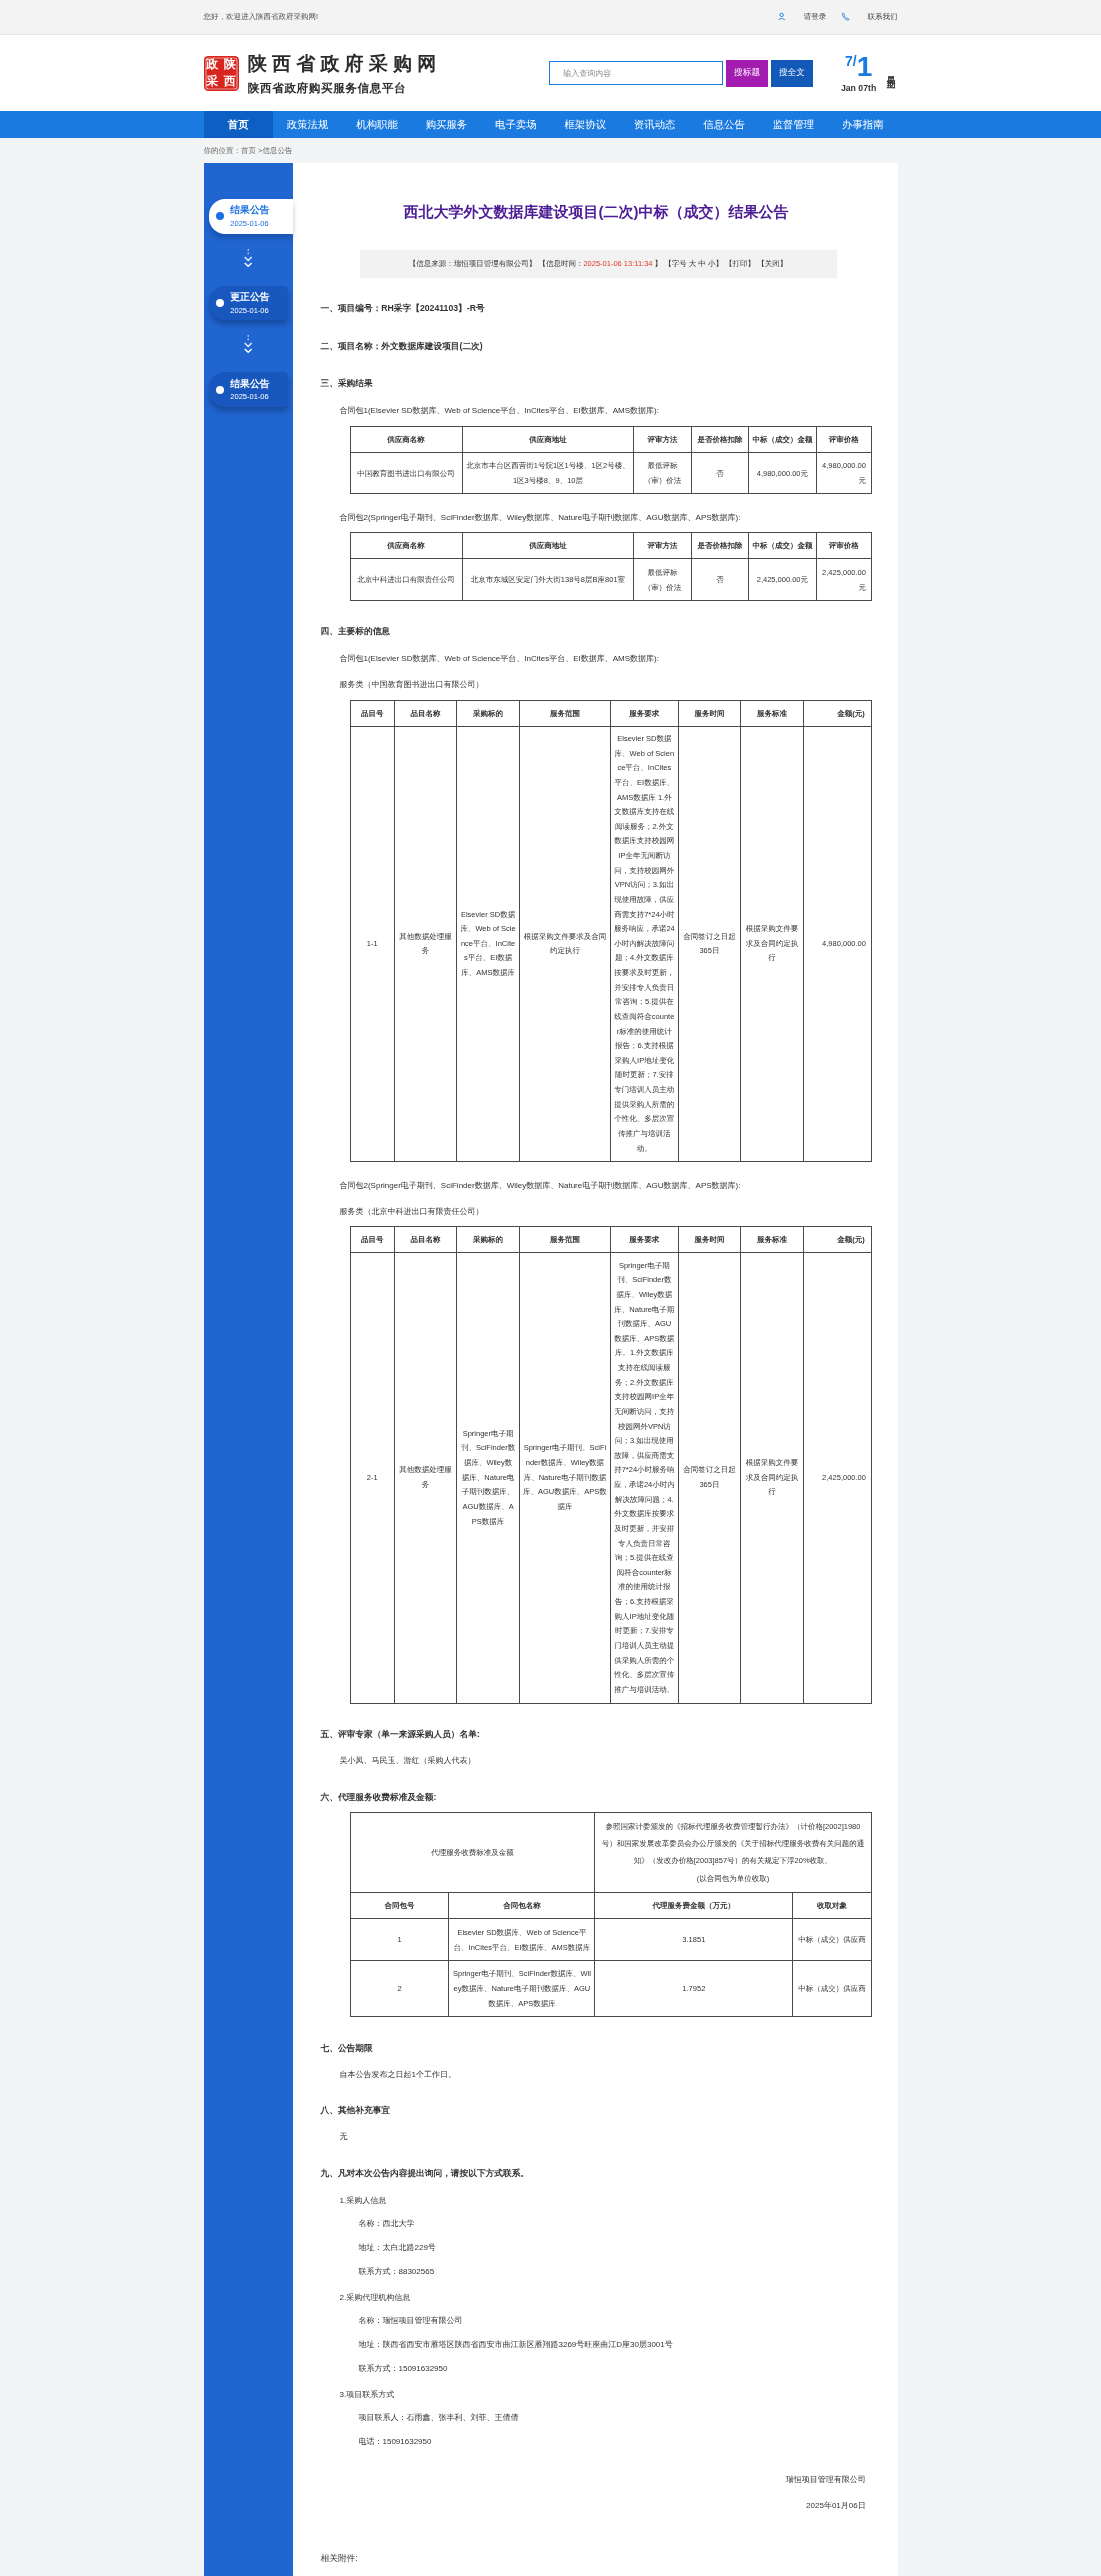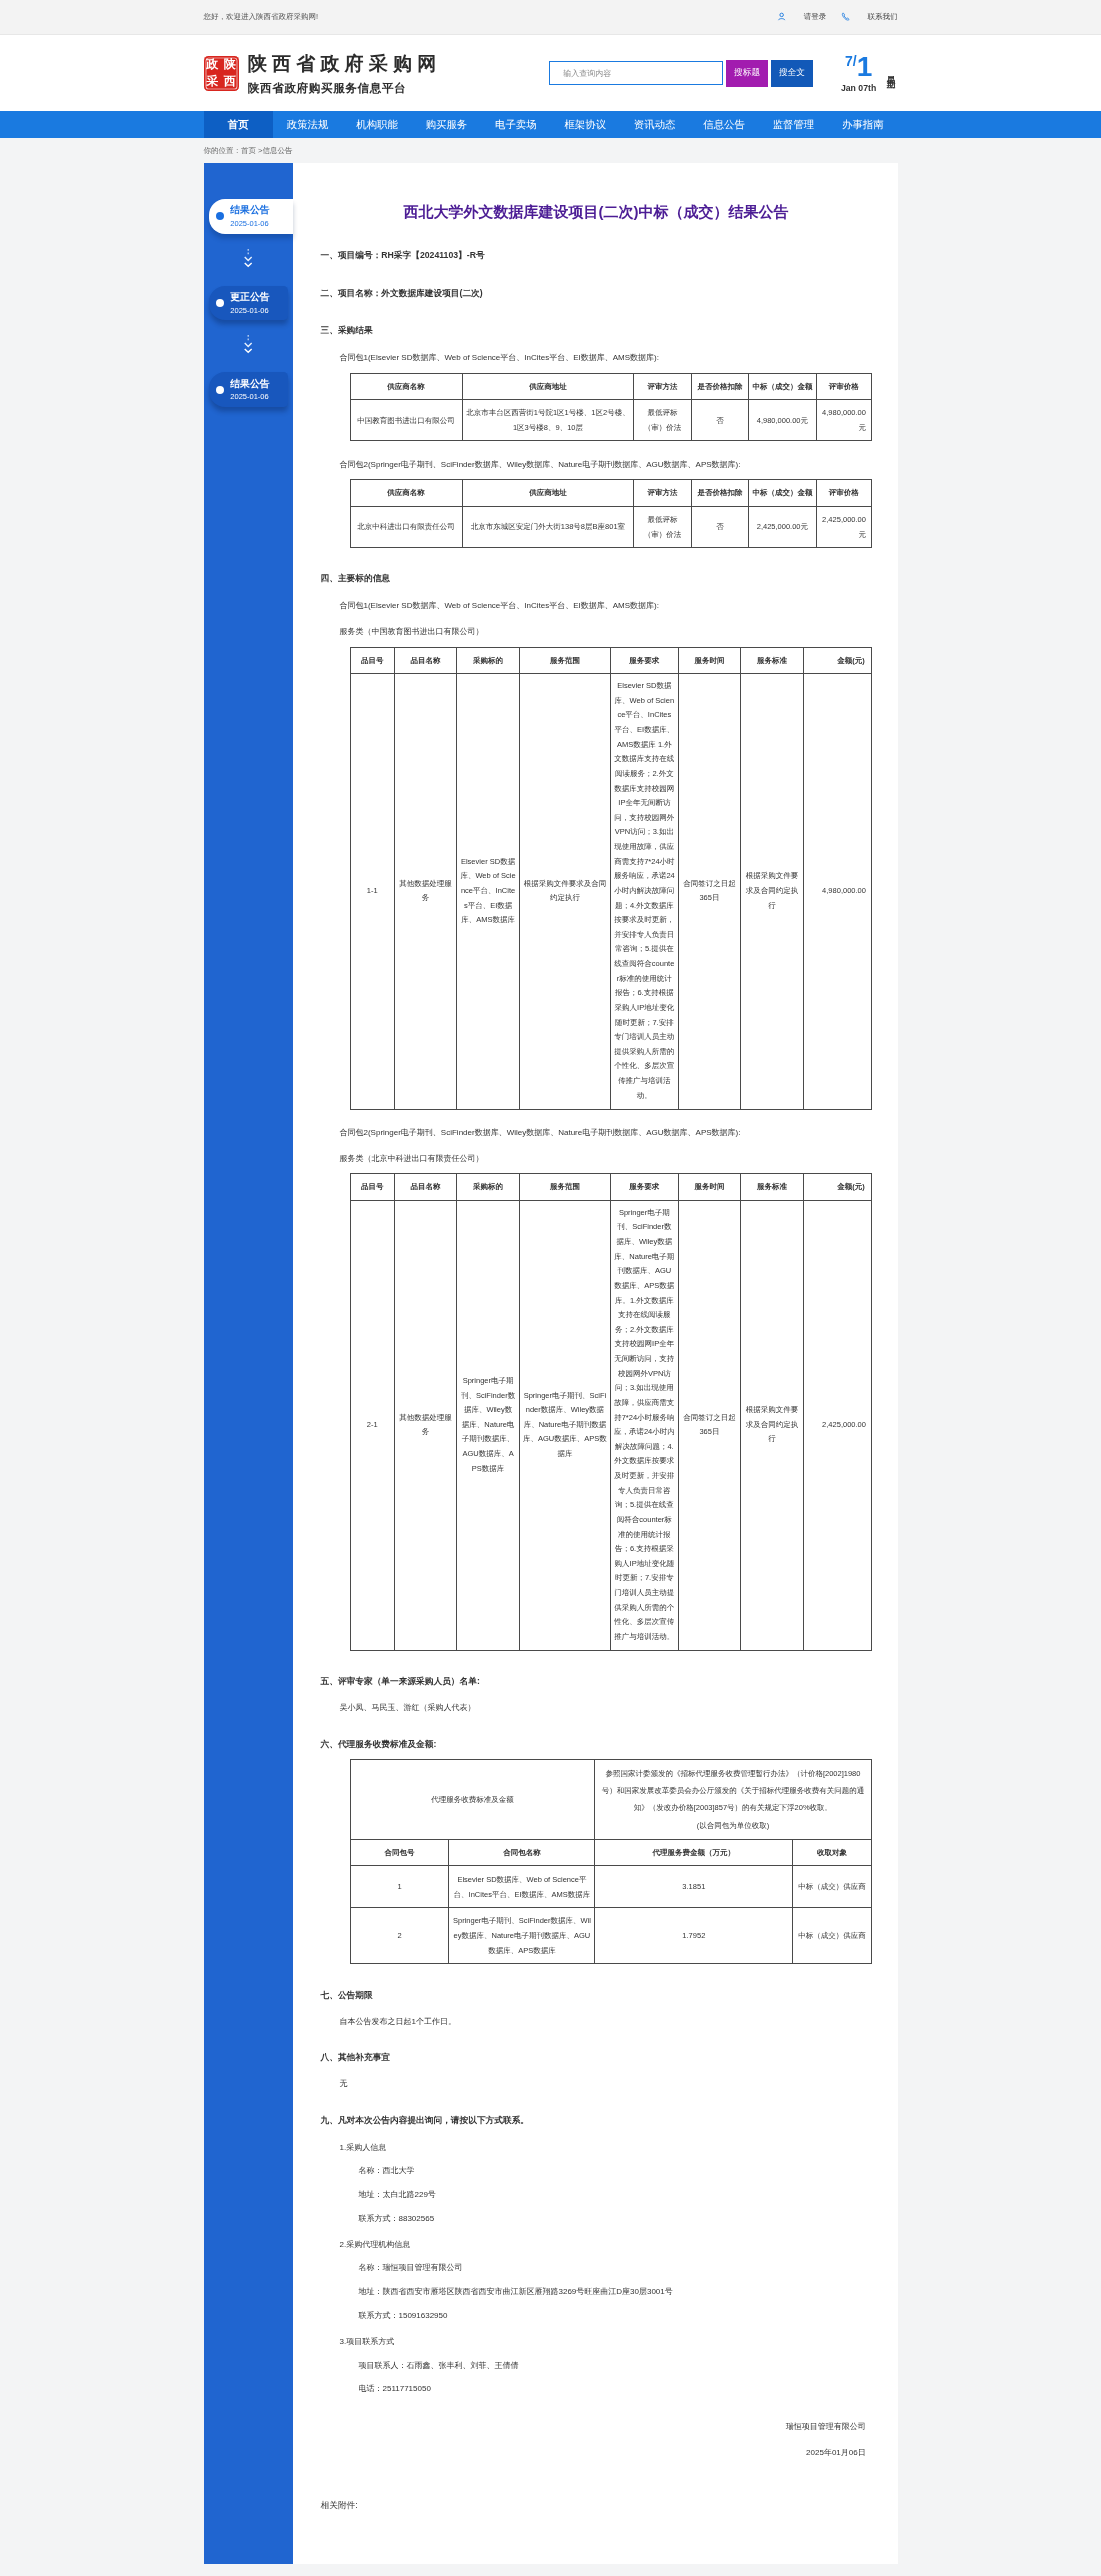--- a/index.html
+++ b/index.html
@@ -187,20 +187,27 @@
         </svg>
     </div>
     <div class="t-item other">
       <div class="t1">结果公告</div>
       <div class="t2">2025-01-06</div>
     </div>
   </div>
 
   <div class="article">
     <h1 class="a-title">西北大学外文数据库建设项目(二次)中标（成交）结果公告</h1>
+    <div class="meta-bar">
+      <span>【信息来源：瑞恒项目管理有限公司】</span>
+      <span>【信息时间：</span><span class="tm">2025-01-06 13:11:34</span><span> 】</span>
+      <span class="act">【字号 大 中 小】</span>
+      <span class="act">【打印】</span>
+      <span class="act">【关闭】</span>
+    </div>
 
     <div class="sec-h">一、项目编号：RH采字【20241103】-R号</div>
     <div class="sec-h">二、项目名称：外文数据库建设项目(二次)</div>
 
     <div class="sec-h">三、采购结果</div>
     <div class="cap">合同包1(Elsevier SD数据库、Web of Science平台、InCites平台、EI数据库、AMS数据库):</div>
     <div class="tbl-wrap">
       <table class="tbl">
         <colgroup>
             <col style="width:21.5%">
@@ -392,21 +399,21 @@
     <div class="contact-h">1.采购人信息</div>
     <div class="contact-l">名称：西北大学</div>
     <div class="contact-l">地址：太白北路229号</div>
     <div class="contact-l">联系方式：88302565</div>
     <div class="contact-h">2.采购代理机构信息</div>
     <div class="contact-l">名称：瑞恒项目管理有限公司</div>
     <div class="contact-l">地址：陕西省西安市雁塔区陕西省西安市曲江新区雁翔路3269号旺座曲江D座30层3001号</div>
     <div class="contact-l">联系方式：15091632950</div>
     <div class="contact-h">3.项目联系方式</div>
     <div class="contact-l">项目联系人：石雨鑫、张丰利、刘菲、王倩倩</div>
-    <div class="contact-l">电话：25117715050</div>
+    <div class="contact-l">电话：15091632950</div>
 
     <div class="signoff">
       <div>瑞恒项目管理有限公司</div>
       <div>2025年01月06日</div>
     </div>
 
     <div class="attach-label">相关附件:</div>
 
   </div>
 </div>

